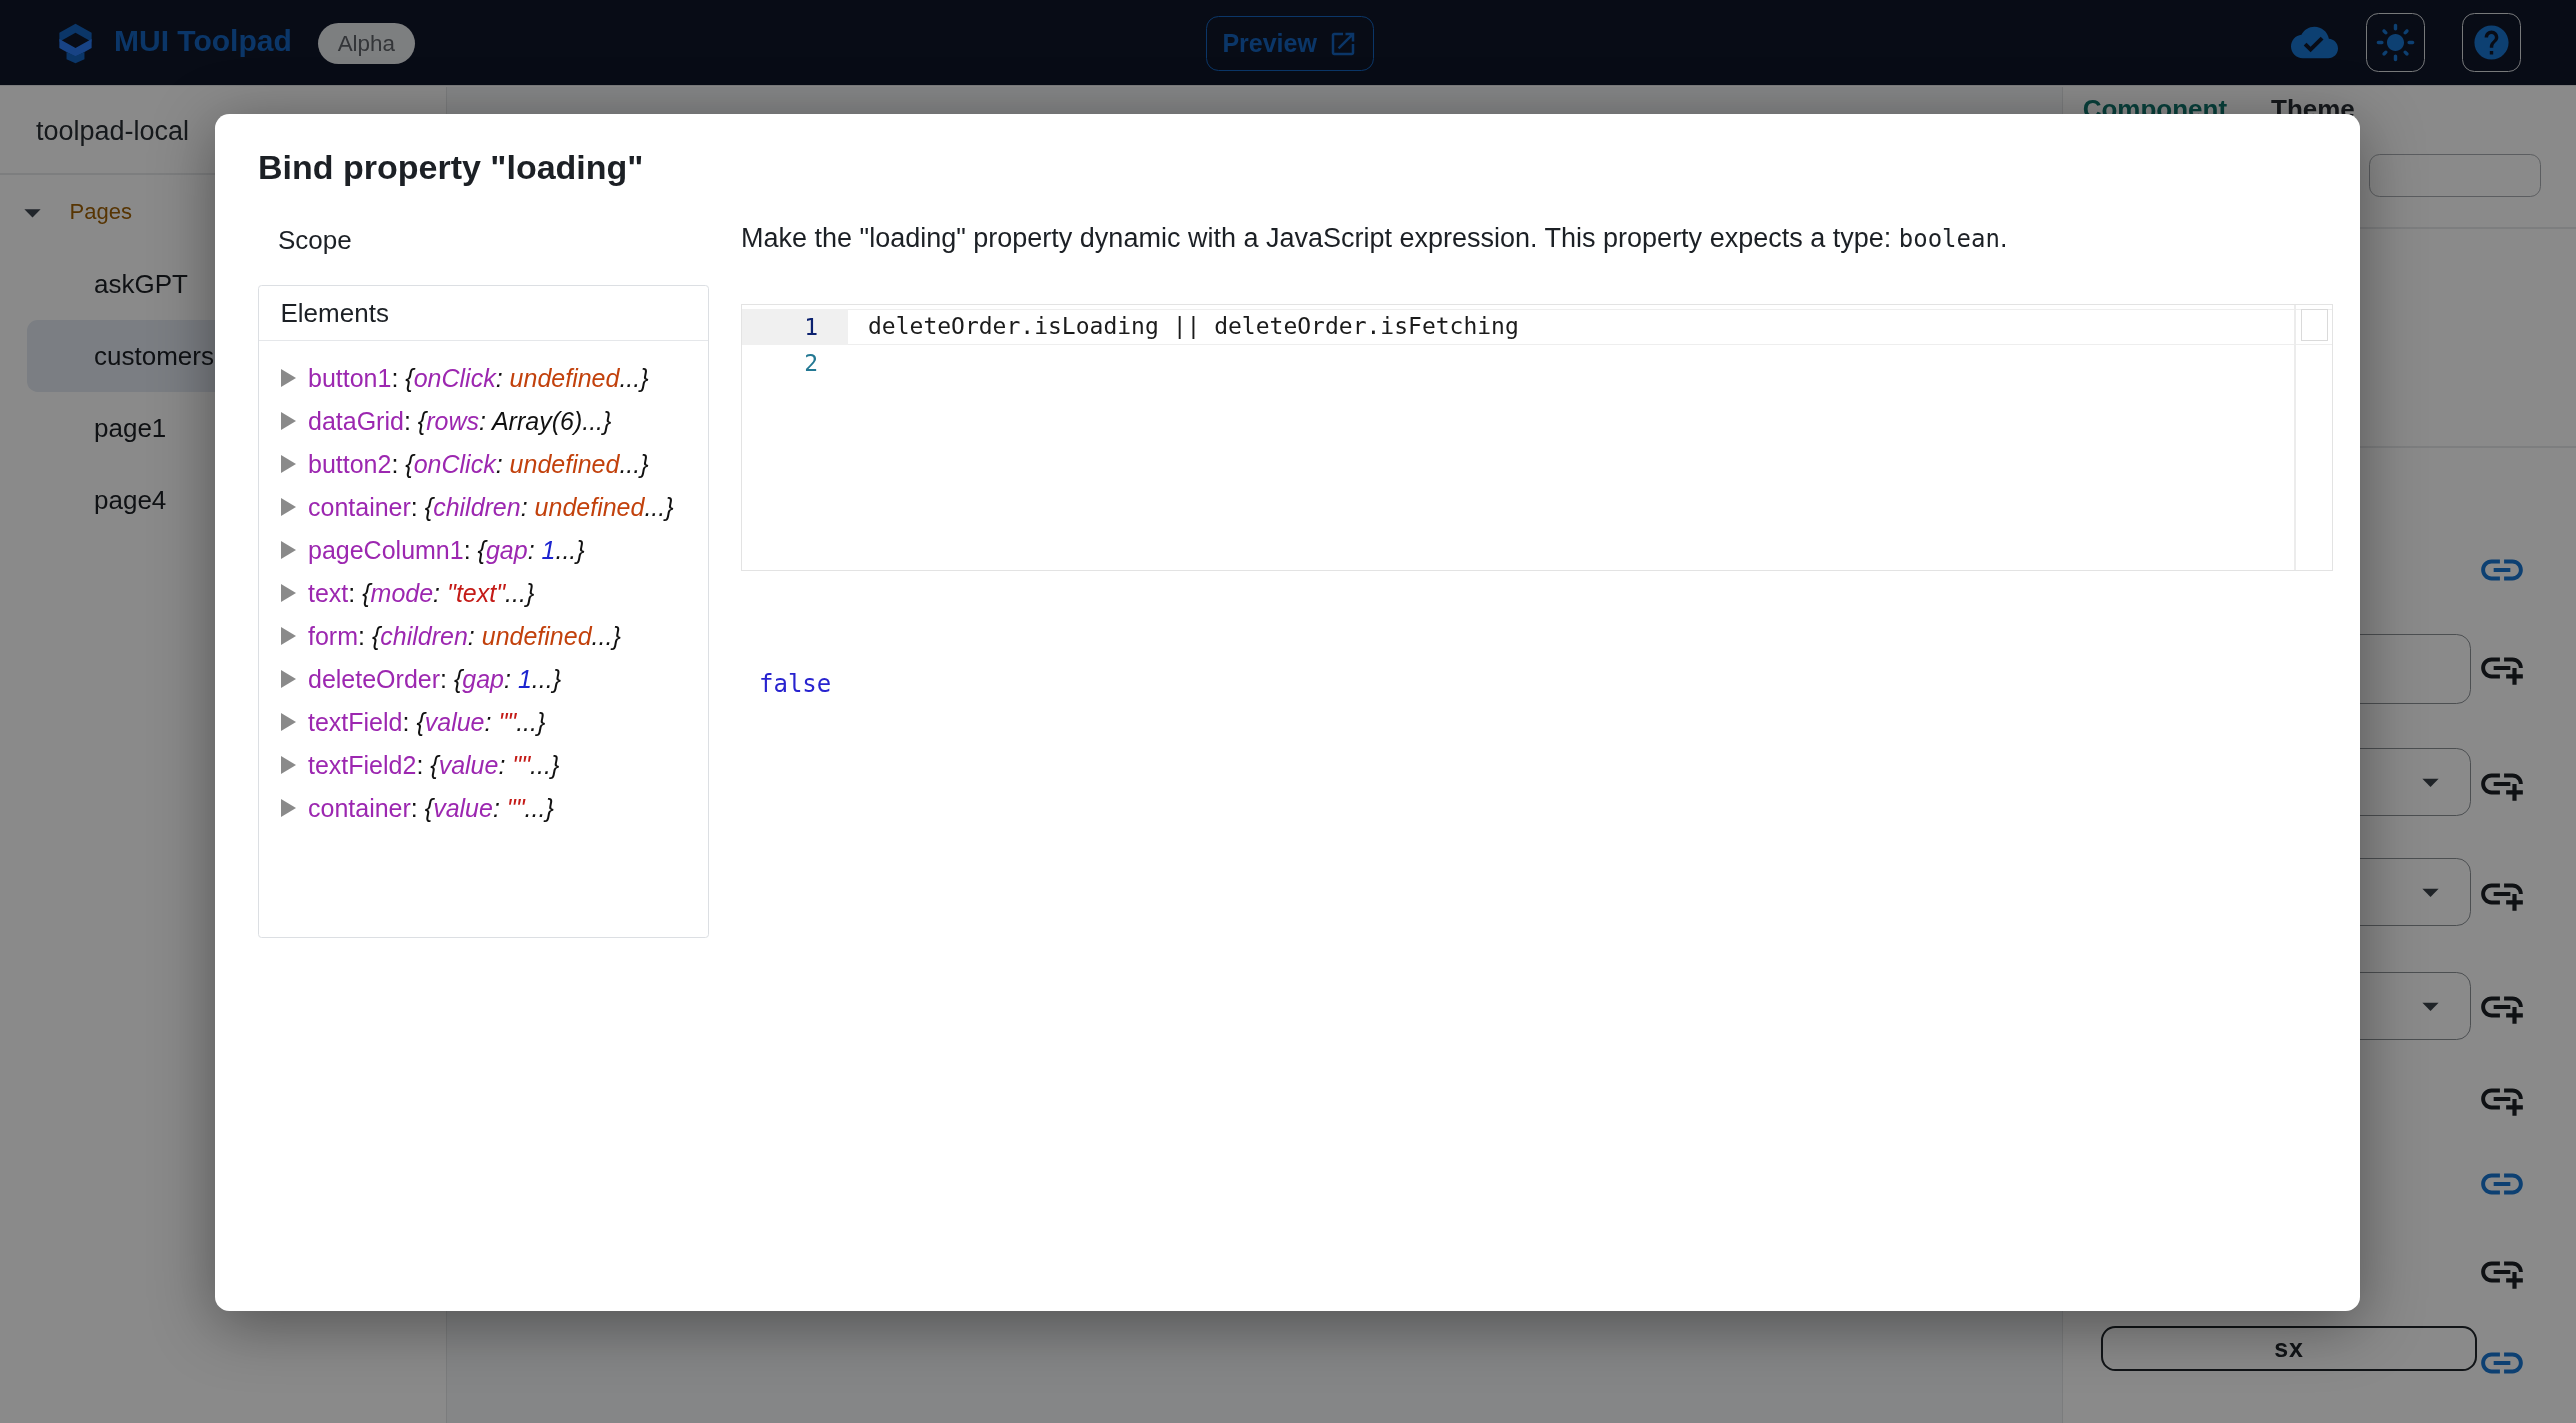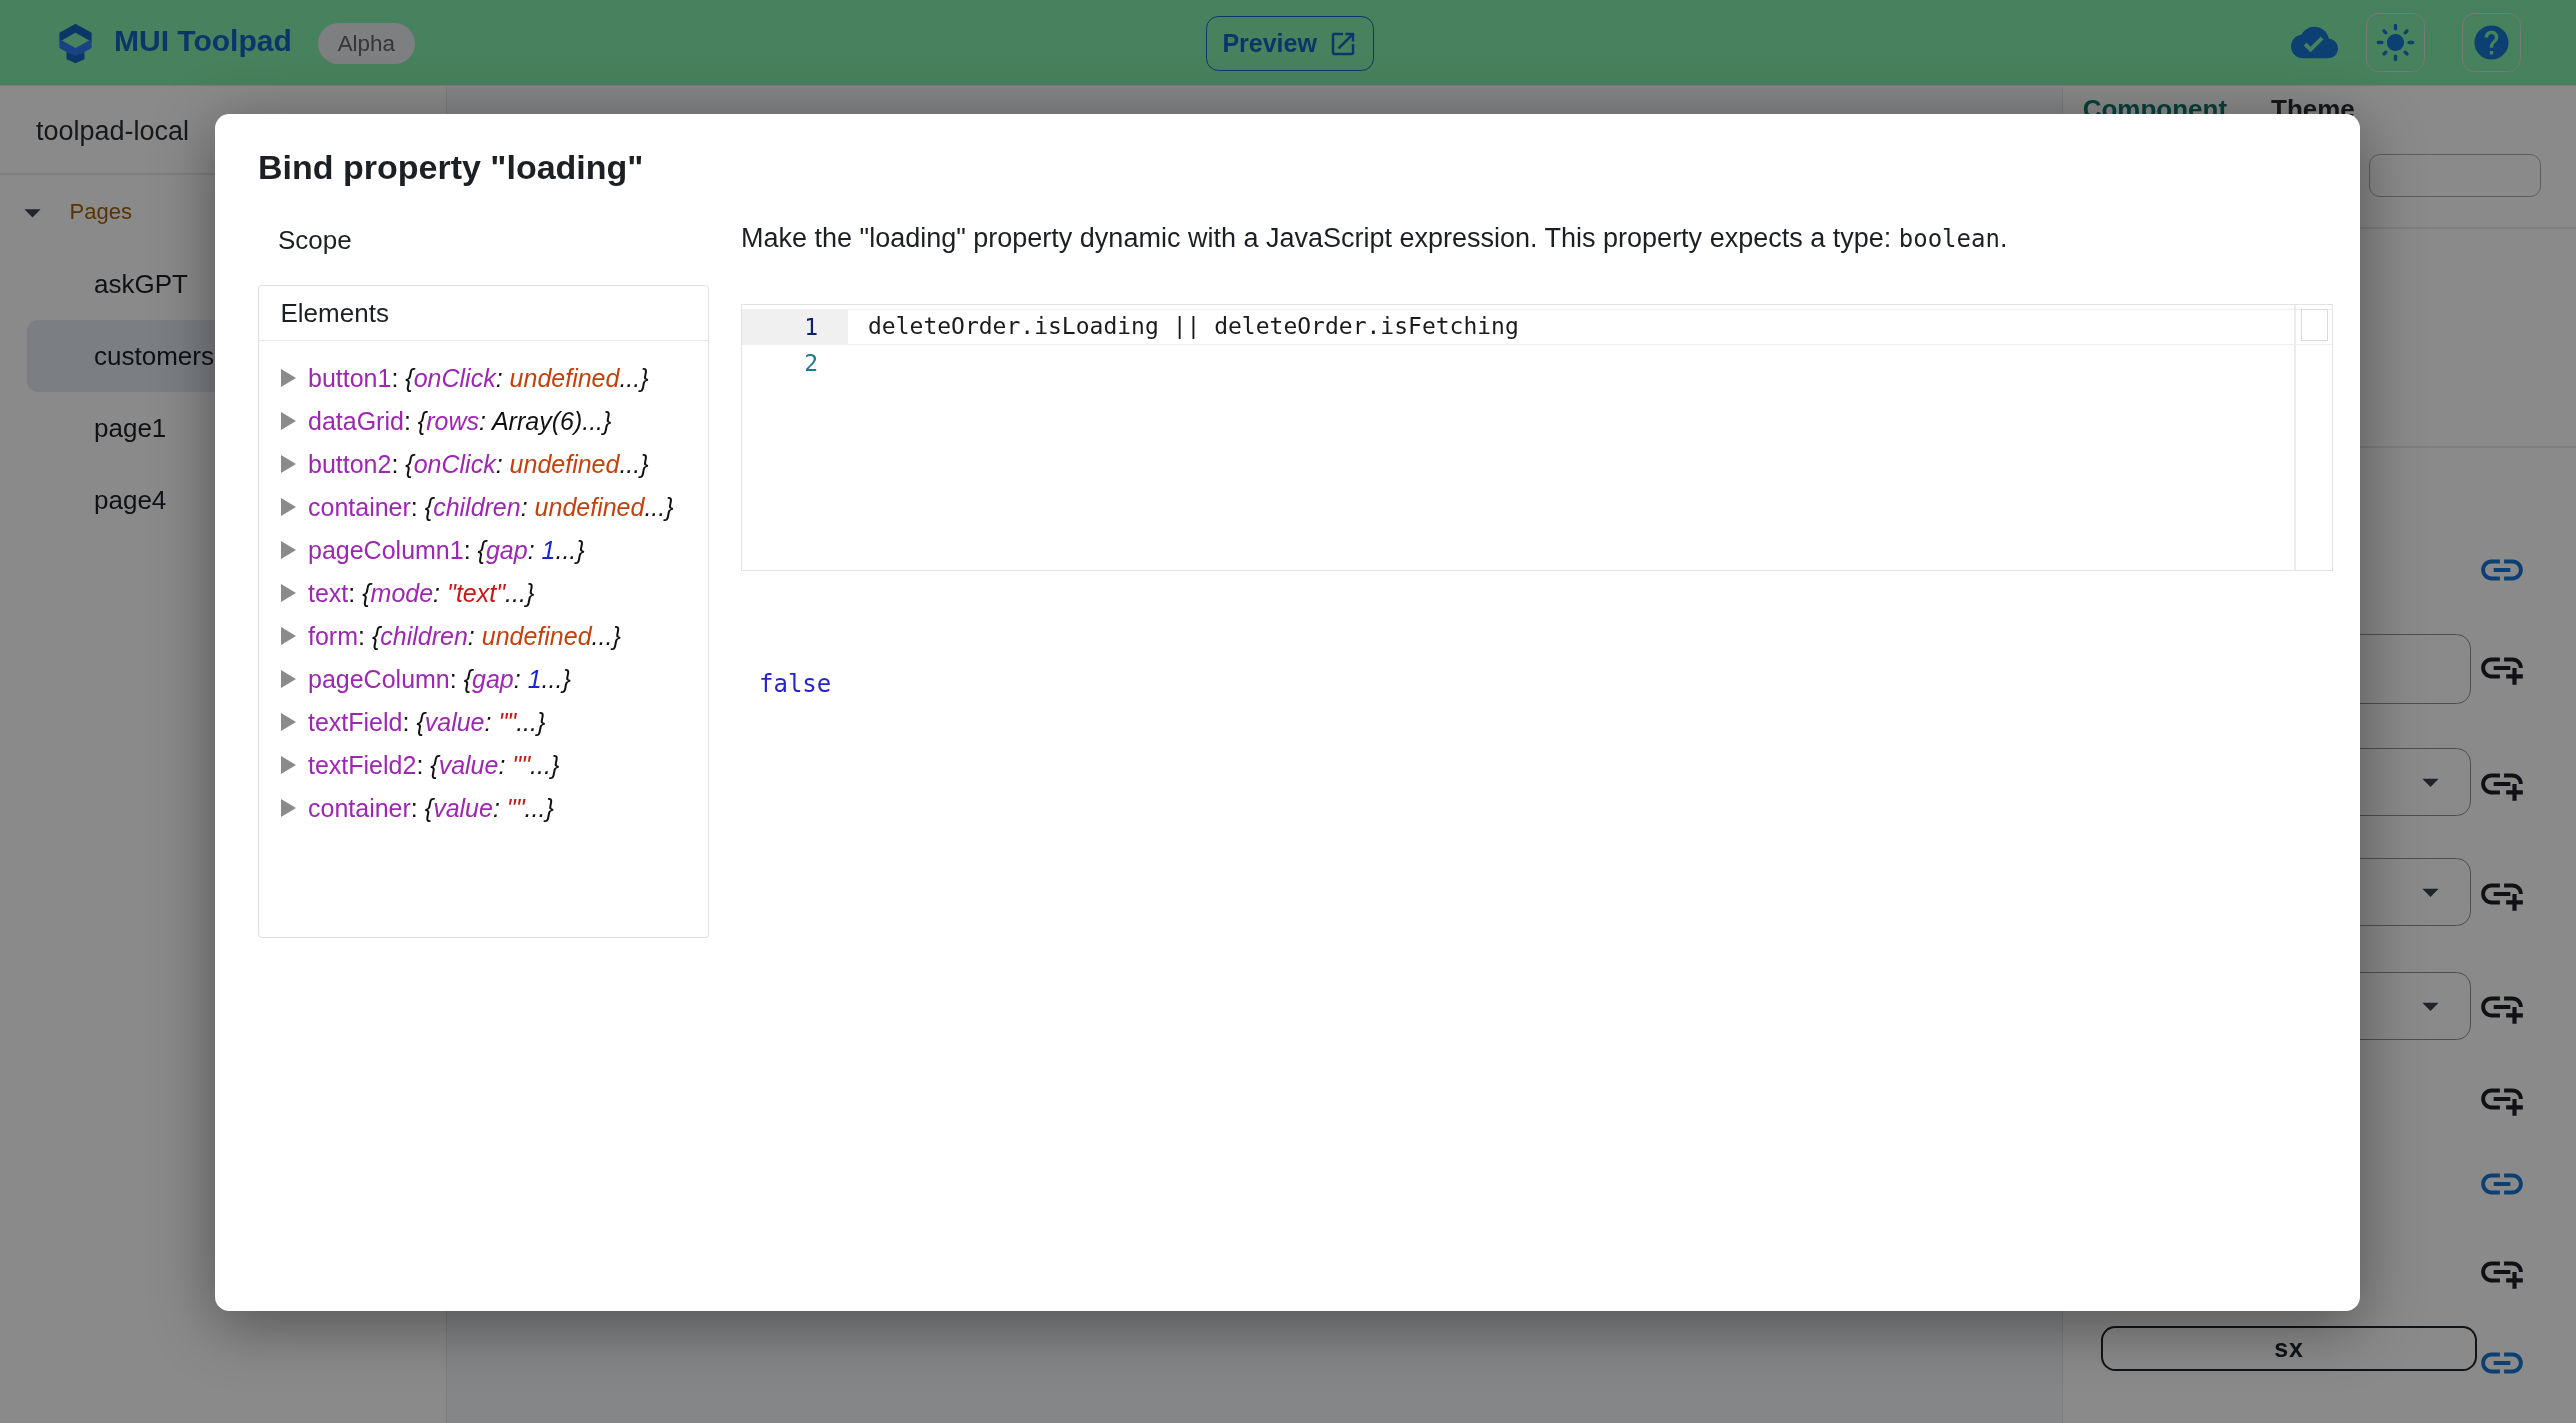--- a/index.html
+++ b/index.html
@@ -1,20 +1,20 @@
 <!DOCTYPE html>
 <html style="font-size:14.3px"><head>
 <meta charset="utf-8">
 <style>
   html,body{margin:0;padding:0;background:#666;}
   #app{position:relative;width:2576px;height:1424px;overflow:hidden;
        font-family:"Liberation Sans",sans-serif;background:#fff;}
   
   .layer{position:absolute;inset:0;}
-  .header{position:absolute;left:0;top:0;right:0;height:85px;background:#86efac;border-bottom:1.8px solid #e4e6e8;}
+  .header{position:absolute;left:0;top:0;right:0;height:85px;background:#0f172a;border-bottom:1.8px solid #e4e6e8;}
   .logo{position:absolute;left:54px;top:21.5px;width:43px;height:43px;}
   .app-title{position:absolute;left:114px;top:24px;font-size:30px;font-weight:700;color:#1565c0;}
   .alpha-chip{position:absolute;left:318px;top:23px;height:41px;padding:0 19.7px;border-radius:21.5px;
       background:#e8eaed;color:#5f6368;font-size:22.4px;display:flex;align-items:center;}
   .preview-btn{position:absolute;left:1206px;top:16px;width:168px;height:55px;border:1.8px solid #1565c0;
       border-radius:12.5px;display:flex;align-items:center;justify-content:center;gap:10.7px;
       color:#1565c0;font-size:25px;font-weight:700;background:transparent;box-sizing:border-box;}
   .hdr-icon{position:absolute;top:13.4px;width:59px;height:59px;border-radius:12.5px;display:flex;
       align-items:center;justify-content:center;color:#1976d2;}
   .hdr-icon.boxed{border:1.8px solid #dcdfe2;box-sizing:border-box;}
@@ -267,21 +267,21 @@
   <div class="tree-item"><span class="tri"></span><span class="tname">button2</span><span>: </span><span class="props"><span>{</span><span class="pkey">onClick</span><span>: </span><span class="pval v-undefined">undefined</span><span>...}</span></span></div>
 
   <div class="tree-item"><span class="tri"></span><span class="tname">container</span><span>: </span><span class="props"><span>{</span><span class="pkey">children</span><span>: </span><span class="pval v-undefined">undefined</span><span>...}</span></span></div>
 
   <div class="tree-item"><span class="tri"></span><span class="tname">pageColumn1</span><span>: </span><span class="props"><span>{</span><span class="pkey">gap</span><span>: </span><span class="pval v-number">1</span><span>...}</span></span></div>
 
   <div class="tree-item"><span class="tri"></span><span class="tname">text</span><span>: </span><span class="props"><span>{</span><span class="pkey">mode</span><span>: </span><span class="pval v-string">"text"</span><span>...}</span></span></div>
 
   <div class="tree-item"><span class="tri"></span><span class="tname">form</span><span>: </span><span class="props"><span>{</span><span class="pkey">children</span><span>: </span><span class="pval v-undefined">undefined</span><span>...}</span></span></div>
 
-  <div class="tree-item"><span class="tri"></span><span class="tname">pageColumn</span><span>: </span><span class="props"><span>{</span><span class="pkey">gap</span><span>: </span><span class="pval v-number">1</span><span>...}</span></span></div>
+  <div class="tree-item"><span class="tri"></span><span class="tname">deleteOrder</span><span>: </span><span class="props"><span>{</span><span class="pkey">gap</span><span>: </span><span class="pval v-number">1</span><span>...}</span></span></div>
 
   <div class="tree-item"><span class="tri"></span><span class="tname">textField</span><span>: </span><span class="props"><span>{</span><span class="pkey">value</span><span>: </span><span class="pval v-string">""</span><span>...}</span></span></div>
 
   <div class="tree-item"><span class="tri"></span><span class="tname">textField2</span><span>: </span><span class="props"><span>{</span><span class="pkey">value</span><span>: </span><span class="pval v-string">""</span><span>...}</span></span></div>
 
   <div class="tree-item"><span class="tri"></span><span class="tname">container</span><span>: </span><span class="props"><span>{</span><span class="pkey">value</span><span>: </span><span class="pval v-string">""</span><span>...}</span></span></div>
 </div>
     </div>
 
     <div class="dialog-desc">

